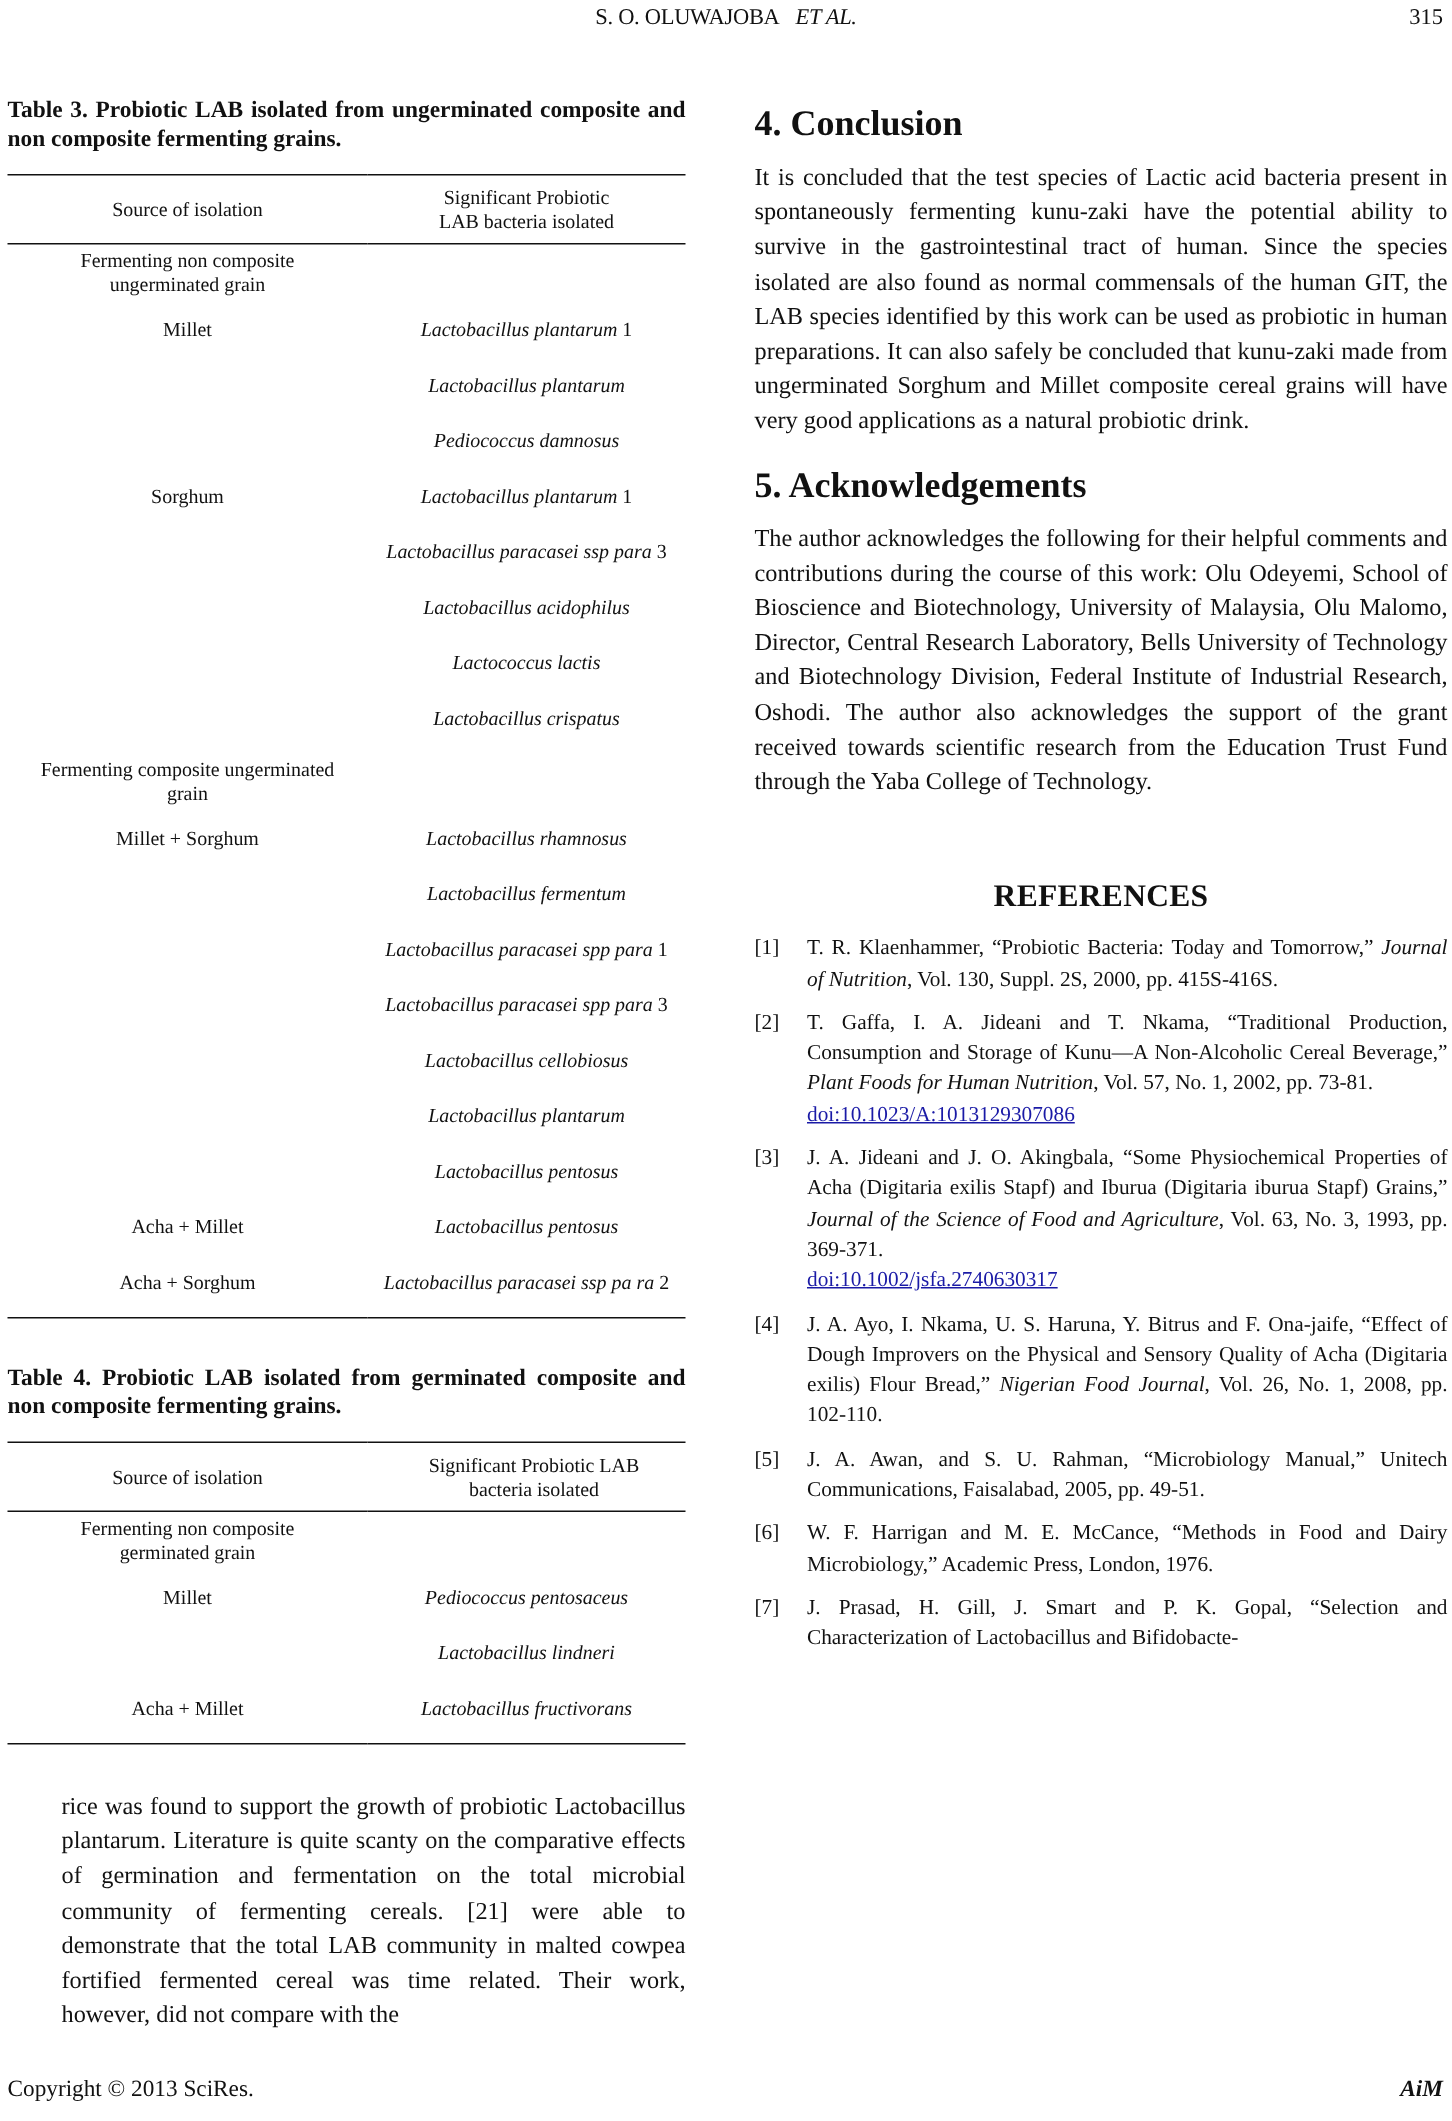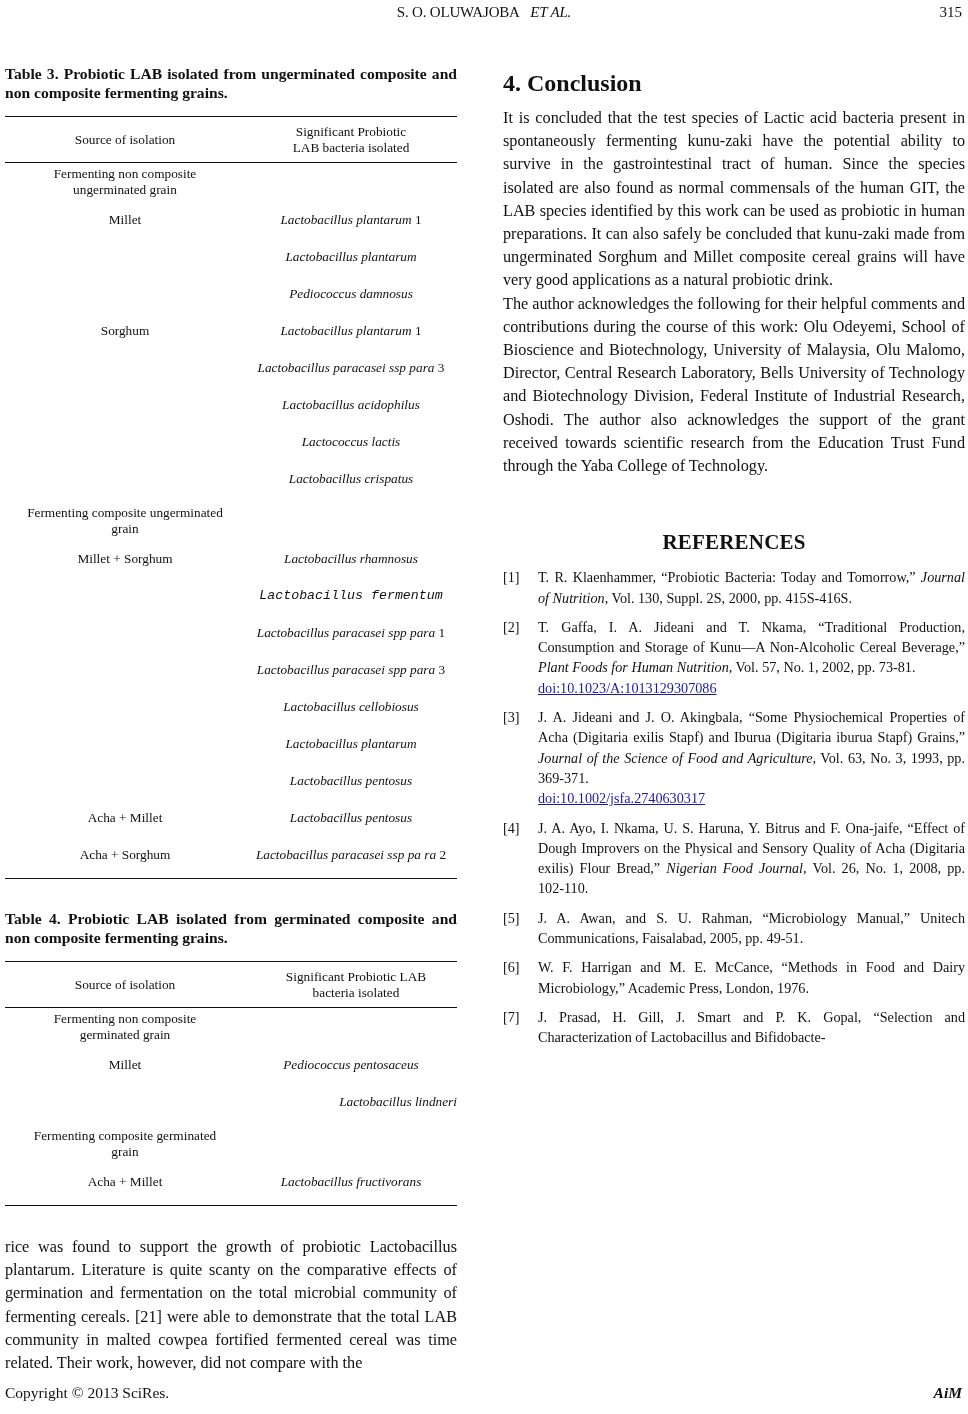--- a/index.html
+++ b/index.html
@@ -15,21 +15,21 @@
   .caption { font-weight:bold; font-size:15.6px; line-height:19px; text-align:justify; margin:12px 0 0 0; }
   .caption.t3 { text-align-last:left; }
   table.lab { width:452px; border-collapse:collapse; font-size:13.3px; margin-top:14px; }
   table.lab thead tr { border-top:1.5px solid #111; border-bottom:1.5px solid #111; }
   table.lab tbody tr:last-child { border-bottom:1.5px solid #111; }
   table.lab th { font-weight:normal; text-align:center; padding:7px 0 6px 0; line-height:16px; vertical-align:middle; }
   table.lab td { text-align:center; vertical-align:top; line-height:16px; padding:0; }
   table.lab td.src { width:200px; }
   table.lab td.bac { font-style:italic;margin-top:31px; }
   table.lab td.bac .num { font-style:normal; }
-  .body-text { font-size:16.2px; line-height:23.2px; text-align:justify; }
+  .body-text { font-size:16.2px; line-height:23.2px; text-align:justify;margin-left:36px; }
   .sec-title { font-weight:bold; font-size:24px; margin:18px 0 10px 0; }
   .ref-title { font-weight:bold; font-size:21px; text-align:center; margin:52px 0 12px 0; letter-spacing:0.2px; }
   .ref { display:flex; font-size:14.2px; line-height:20.3px; margin-bottom:9px; }
   .ref .n { width:35px; flex:none; }
   .ref .t { flex:1; text-align:justify; }
   .ref .t i { font-style:italic; }
   .ref a { color:#1a1aa6; text-decoration:underline; }
   .footer { position:absolute; top:1384px; left:0; width:968px; font-size:15.5px; }
   .footer .cp { position:absolute; left:5px; }
   .footer .j { position:absolute; right:6px; font-weight:bold; font-style:italic; }
@@ -91,21 +91,21 @@
         <tr>
           <td class="src" style="height: 40px; padding-top: 3px; padding-left: 20px; padding-right: 20px;">Fermenting composite ungerminated grain</td>
           <td class="bac" style="padding-top: 6px;"><span></span><span class="num"></span></td>
         </tr>
         <tr>
           <td class="src" style="height: 31px; padding-top: 6px;">Millet + Sorghum</td>
           <td class="bac" style="padding-top: 6px;"><span>Lactobacillus rhamnosus</span><span class="num"></span></td>
         </tr>
         <tr>
           <td class="src" style="height: 31px; padding-top: 6px;"></td>
-          <td class="bac" style="padding-top: 6px; font-family: Liberation Mono, monospace;"><span>Lactobacillus fermentum</span><span class="num"></span></td>
+          <td class="bac" style="padding-top: 6px;"><span>Lactobacillus fermentum</span><span class="num"></span></td>
         </tr>
         <tr>
           <td class="src" style="height: 31px; padding-top: 6px;"></td>
           <td class="bac" style="padding-top: 6px;"><span>Lactobacillus paracasei spp para</span> <span class="num">1</span></td>
         </tr>
         <tr>
           <td class="src" style="height: 31px; padding-top: 6px;"></td>
           <td class="bac" style="padding-top: 6px;"><span>Lactobacillus paracasei spp para</span> <span class="num">3</span></td>
         </tr>
         <tr>
@@ -143,39 +143,36 @@
         <tr>
           <td class="src" style="height: 40px; padding-top: 3px; padding-left: 20px; padding-right: 20px;">Fermenting non composite germinated grain</td>
           <td class="bac" style="padding-top: 6px;"><span></span><span class="num"></span></td>
         </tr>
         <tr>
           <td class="src" style="height: 31px; padding-top: 6px;">Millet</td>
           <td class="bac" style="padding-top: 6px;"><span>Pediococcus pentosaceus</span><span class="num"></span></td>
         </tr>
         <tr>
           <td class="src" style="height: 31px; padding-top: 6px;"></td>
-          <td class="bac" style="padding-top: 6px; text-align: right;"><span>Lactobacillus lindneri</span><span class="num"></span></td>
-        </tr>
-        <tr>
-          <td class="src" style="height: 40px; padding-top: 3px; padding-left: 20px; padding-right: 20px;">Fermenting composite germinated grain</td>
-          <td class="bac" style="padding-top: 6px;"><span></span><span class="num"></span></td>
+          <td class="bac" style="padding-top: 6px;"><span>Lactobacillus lindneri</span><span class="num"></span></td>
         </tr>
         <tr>
           <td class="src" style="height: 31px; padding-top: 6px;">Acha + Millet</td>
           <td class="bac" style="padding-top: 6px;"><span>Lactobacillus fructivorans</span><span class="num"></span></td>
         </tr>
       </tbody>
   </table>
 
   <p class="body-text" style="margin-top:30px">rice was found to support the growth of probiotic Lactobacillus plantarum. Literature is quite scanty on the comparative effects of germination and fermentation on the total microbial community of fermenting cereals. [21] were able to demonstrate that the total LAB community in malted cowpea fortified fermented cereal was time related. Their work, however, did not compare with the</p>
 </div>
 
 <div class="col right">
   <div class="sec-title">4. Conclusion</div>
   <p class="body-text" style="margin:0">It is concluded that the test species of Lactic acid bacteria present in spontaneously fermenting kunu-zaki have the potential ability to survive in the gastrointestinal tract of human. Since the species isolated are also found as normal commensals of the human GIT, the LAB species identified by this work can be used as probiotic in human preparations. It can also safely be concluded that kunu-zaki made from ungerminated Sorghum and Millet composite cereal grains will have very good applications as a natural probiotic drink.</p>
+  <div class="sec-title">5. Acknowledgements</div>
   <p class="body-text" style="margin:0">The author acknowledges the following for their helpful comments and contributions during the course of this work: Olu Odeyemi, School of Bioscience and Biotechnology, University of Malaysia, Olu Malomo, Director, Central Research Laboratory, Bells University of Technology and Biotechnology Division, Federal Institute of Industrial Research, Oshodi. The author also acknowledges the support of the grant received towards scientific research from the Education Trust Fund through the Yaba College of Technology.</p>
   <div class="ref-title">REFERENCES</div>
   <div id="refs">
       <div class="ref">
         <div class="n">[1]</div>
         <div class="t"><span>T. R. Klaenhammer, “Probiotic Bacteria: Today and Tomorrow,” </span><i>Journal of Nutrition</i><span>, Vol. 130, Suppl. 2S, 2000, pp. 415S-416S.</span></div>
       </div>
       <div class="ref">
         <div class="n">[2]</div>
         <div class="t"><span>T. Gaffa, I. A. Jideani and T. Nkama, “Traditional Production, Consumption and Storage of Kunu—A Non-Alcoholic Cereal Beverage,” </span><i>Plant Foods for Human Nutrition</i><span>, Vol. 57, No. 1, 2002, pp. 73-81.</span><br><a>doi:10.1023/A:1013129307086</a></div>

